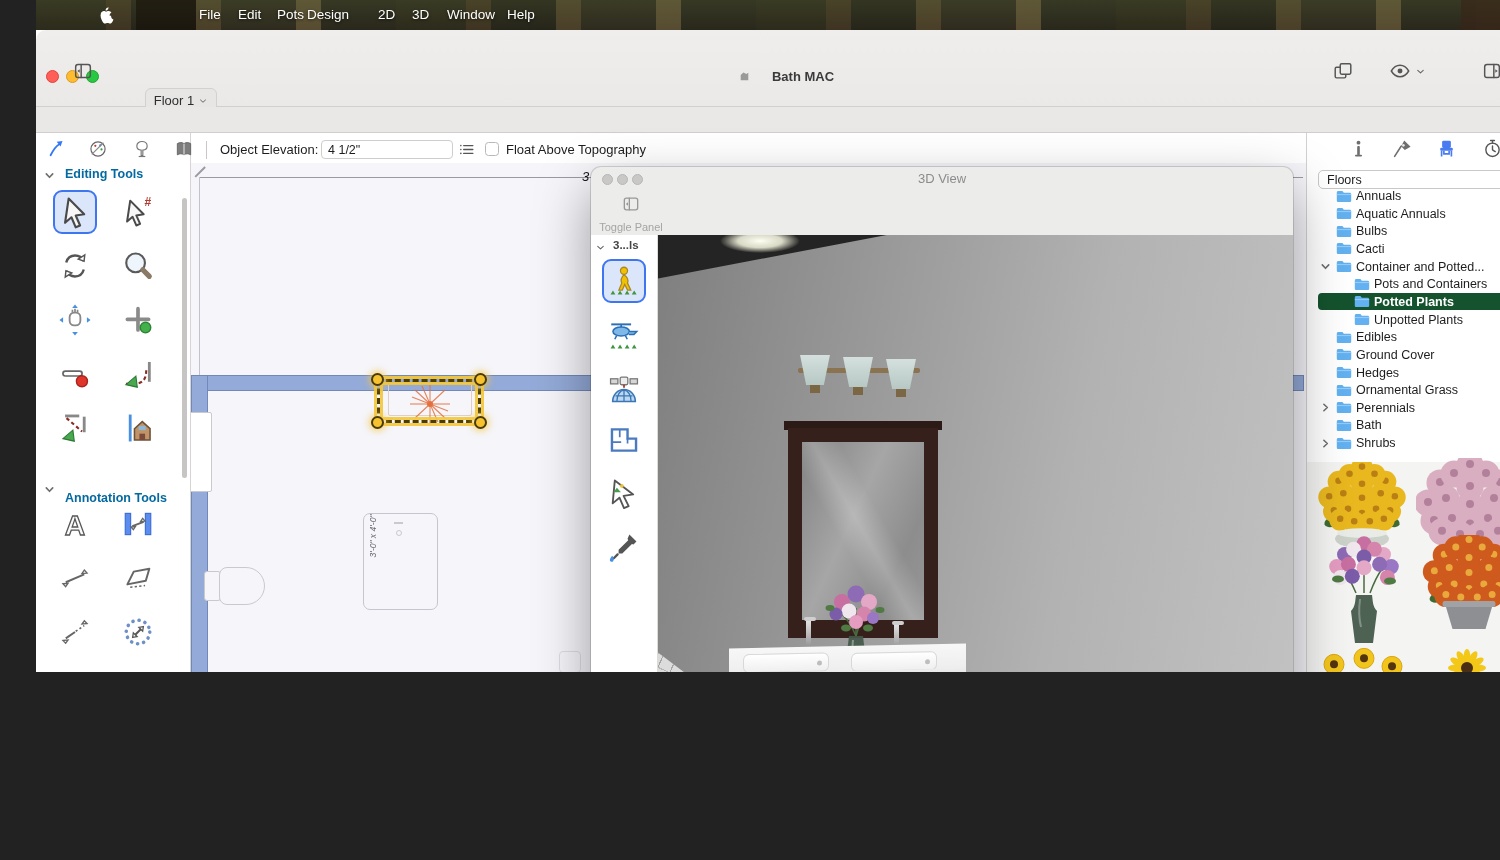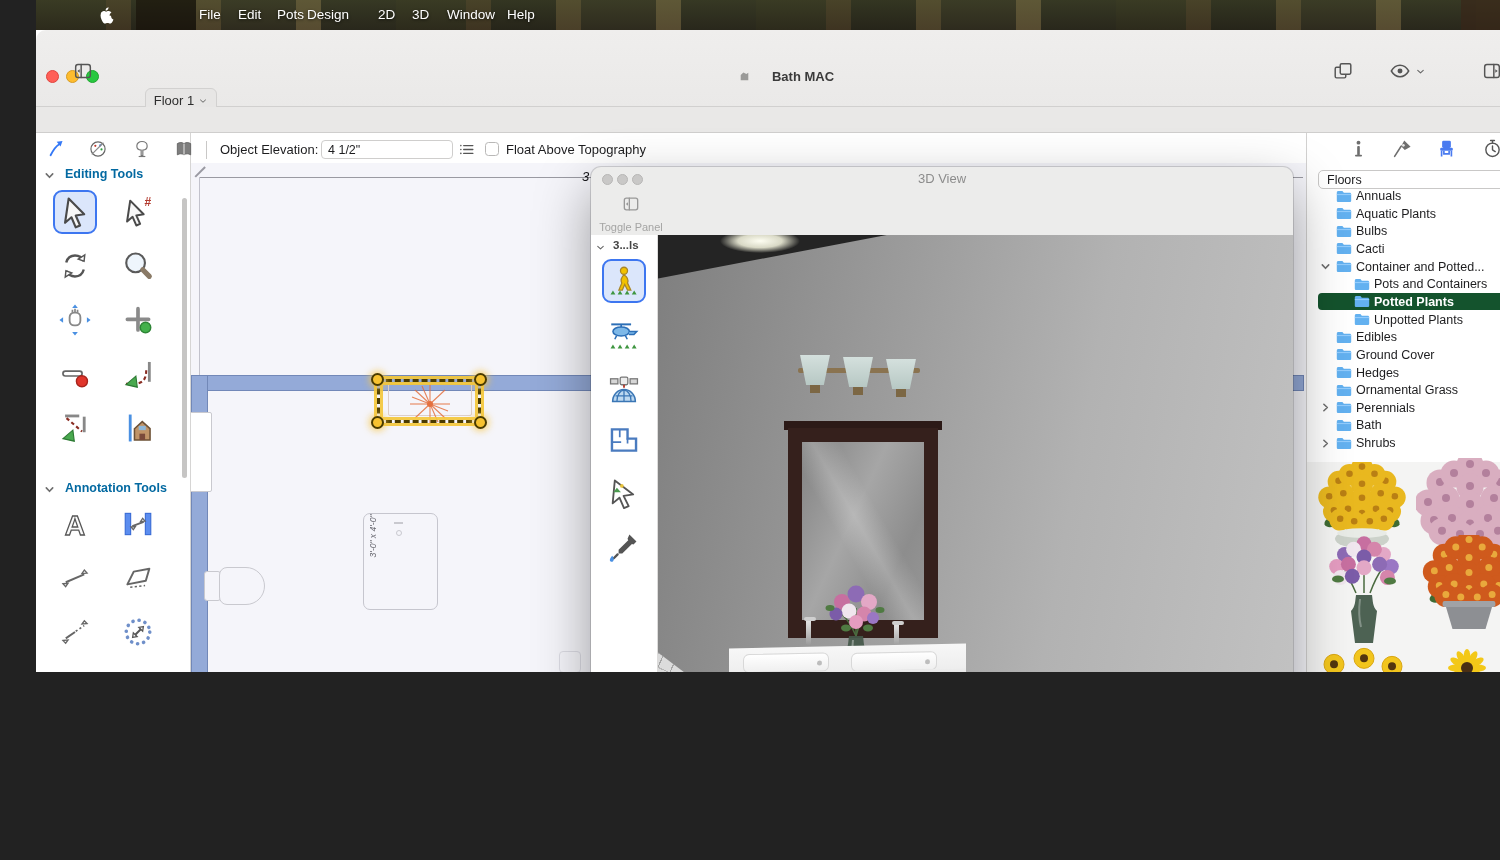--- a/index.html
+++ b/index.html
@@ -349,21 +349,21 @@
               <path d="M13 20.5v-4.5h4v4.5" fill="#7a4a3a"></path>
               <path d="M12.5 10.5h5v3h-5z" fill="#8fb7d8"></path>
             </svg>
           </span>
         </div>
         <div class="abs sec-chev ic" style="left: 8px; top: 454px; width: 11px; height: 11px; z-index: 2;">
           <svg viewBox="0 0 12 12">
             <path d="M2.5 4.2L6 8l3.5-3.8" fill="none" stroke="#6e6e6e" stroke-width="1.7" stroke-linecap="round" stroke-linejoin="round"></path>
           </svg>
         </div>
-        <div class="abs sec-title" style="left: 29px; top: 451px; z-index: 2;">Annotation Tools</div>
+        <div class="abs sec-title" style="left: 29px; top: 461px; z-index: 2;">Annotation Tools</div>
         <div class="tool abs" style="left: 17px; top: 472px; z-index: 2;">
           <span class="ic" style="display: block; width: 100%; height: 100%;">
             <svg viewBox="0 0 24 24">
               <text x="12" y="19.5" text-anchor="middle" font-size="20" font-weight="bold" fill="#fafafa" stroke="#555" stroke-width="0.9">A</text>
             </svg>
           </span>
         </div>
         <div class="tool abs" style="left: 80px; top: 472px; z-index: 2;">
           <span class="ic" style="display: block; width: 100%; height: 100%;">
             <svg viewBox="0 0 24 24">
@@ -694,21 +694,21 @@
           </span>
           <span style="position: absolute; left: 38px; top: 1.5px; white-space: nowrap;">Annuals</span>
         </div>
         <div class="tree-row abs" style="top: 175.15px; z-index: 3;">
           <span class="ic" style="position: absolute; left: 18px; top: 2px; width: 16px; height: 13px;">
             <svg viewBox="0 0 20 16">
               <path d="M1 3.2C1 2 1.8 1.2 3 1.2h5l1.8 2H17c1.2 0 2 .8 2 2V13c0 1.2-.8 2-2 2H3c-1.2 0-2-.8-2-2z" fill="#63b1f0"></path>
               <path d="M1 5.6h18" stroke="#9ed3ff" stroke-width="1.1"></path>
             </svg>
           </span>
-          <span style="position: absolute; left: 38px; top: 1.5px; white-space: nowrap;">Aquatic Plants</span>
+          <span style="position: absolute; left: 38px; top: 1.5px; white-space: nowrap;">Aquatic Annuals</span>
         </div>
         <div class="tree-row abs" style="top: 192.8px; z-index: 3;">
           <span class="ic" style="position: absolute; left: 18px; top: 2px; width: 16px; height: 13px;">
             <svg viewBox="0 0 20 16">
               <path d="M1 3.2C1 2 1.8 1.2 3 1.2h5l1.8 2H17c1.2 0 2 .8 2 2V13c0 1.2-.8 2-2 2H3c-1.2 0-2-.8-2-2z" fill="#63b1f0"></path>
               <path d="M1 5.6h18" stroke="#9ed3ff" stroke-width="1.1"></path>
             </svg>
           </span>
           <span style="position: absolute; left: 38px; top: 1.5px; white-space: nowrap;">Bulbs</span>
         </div>

